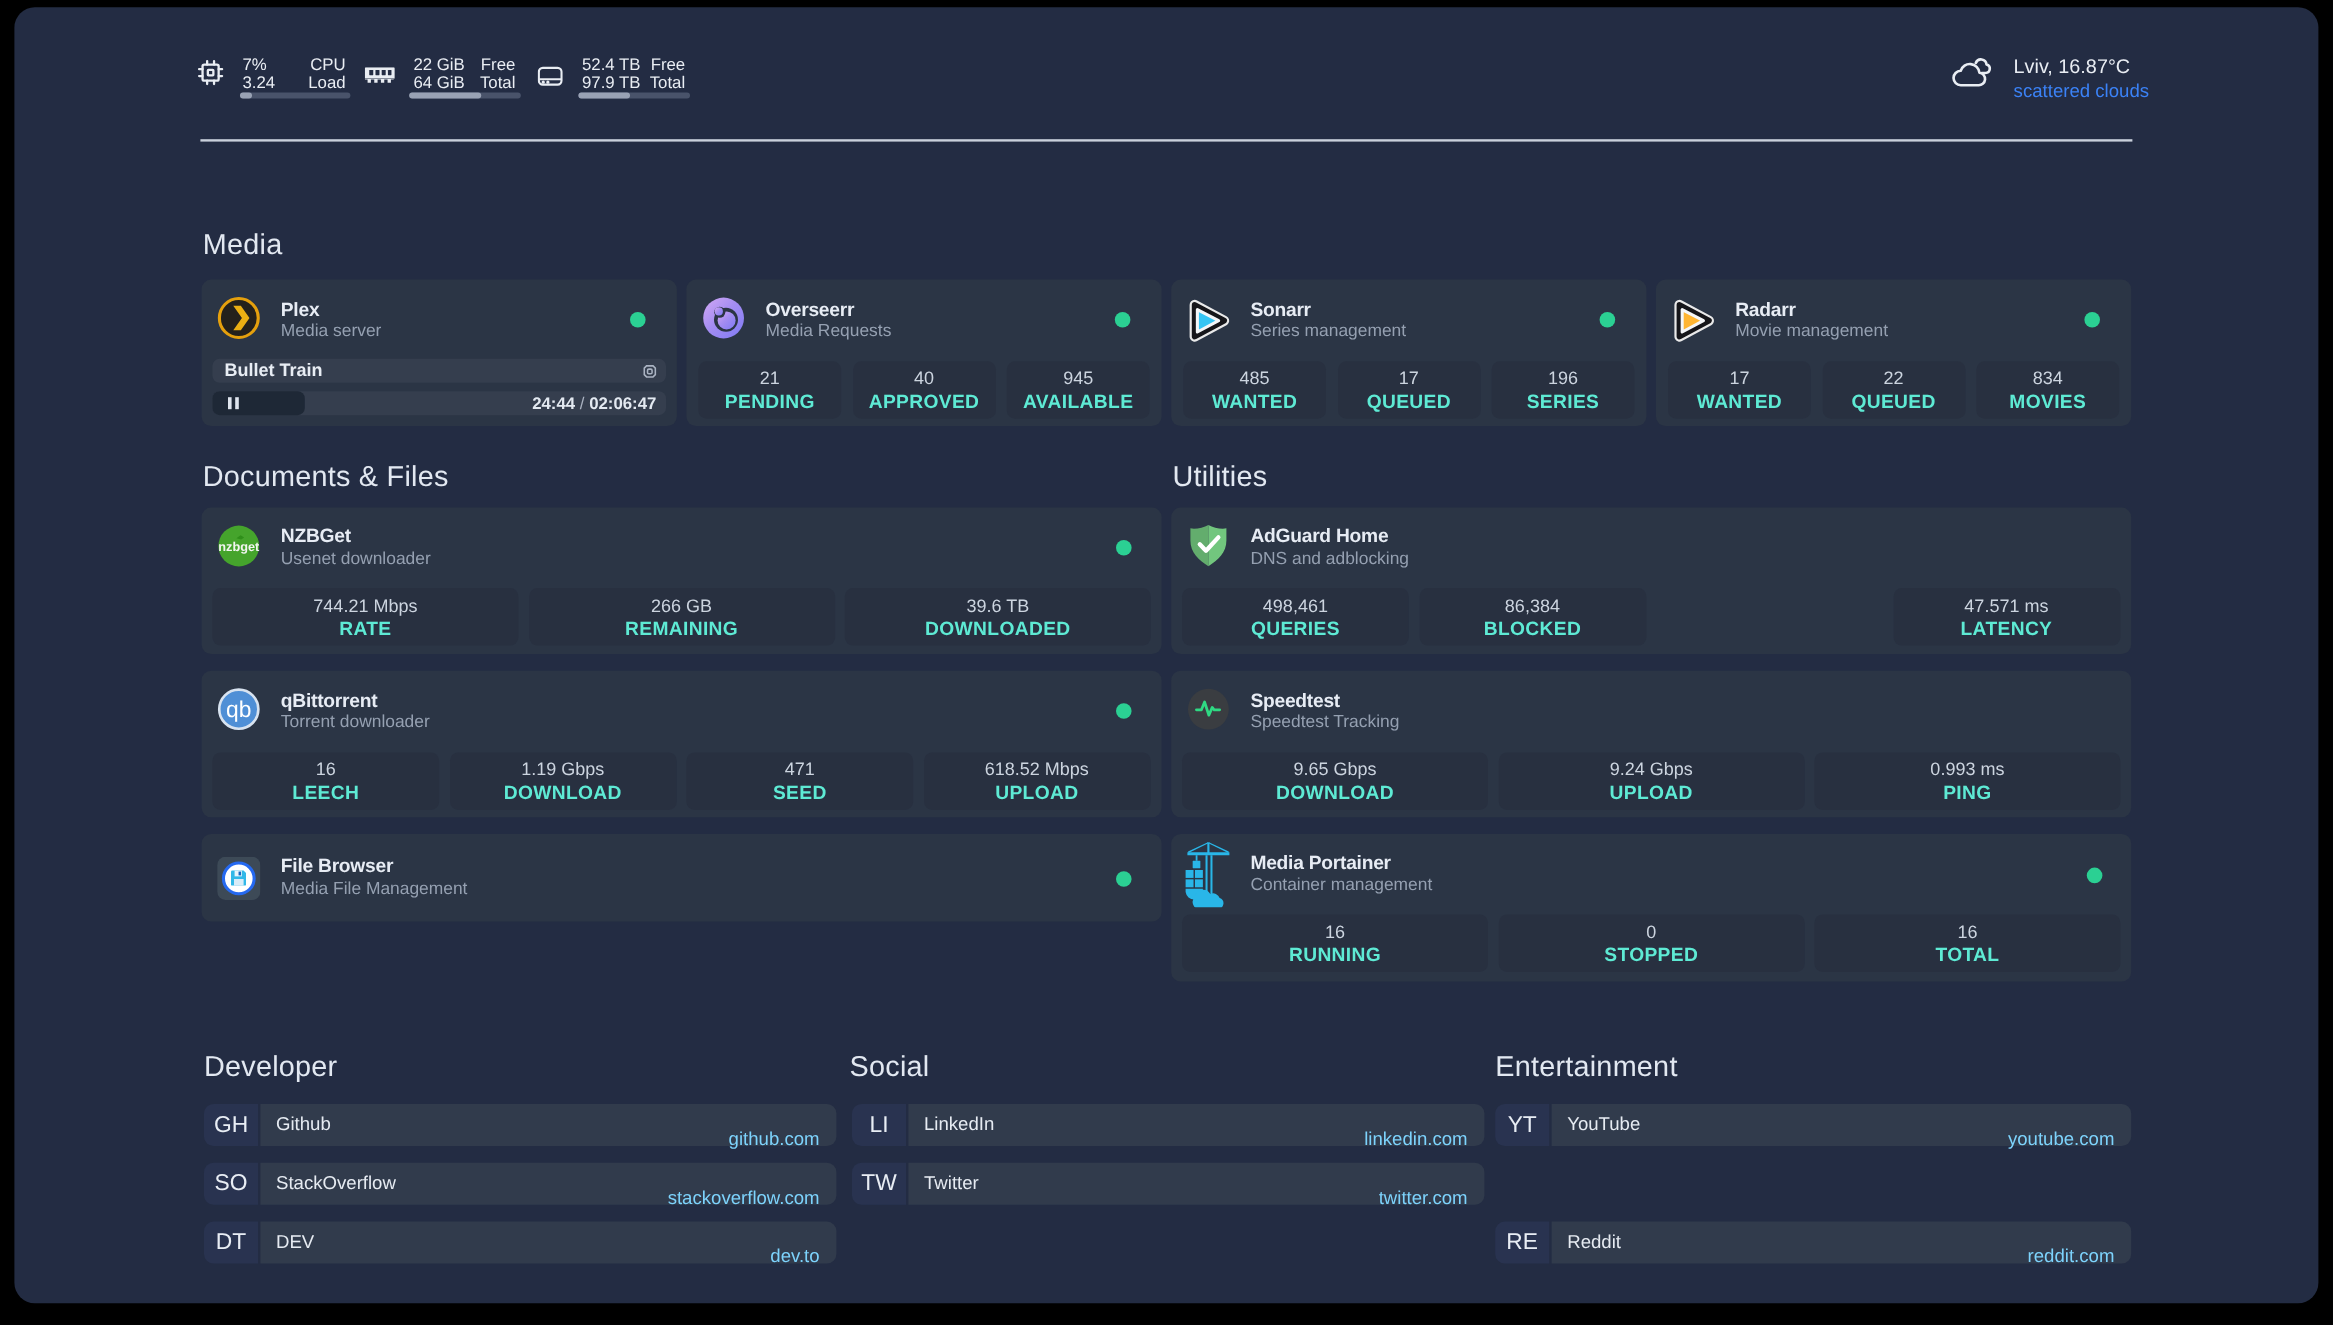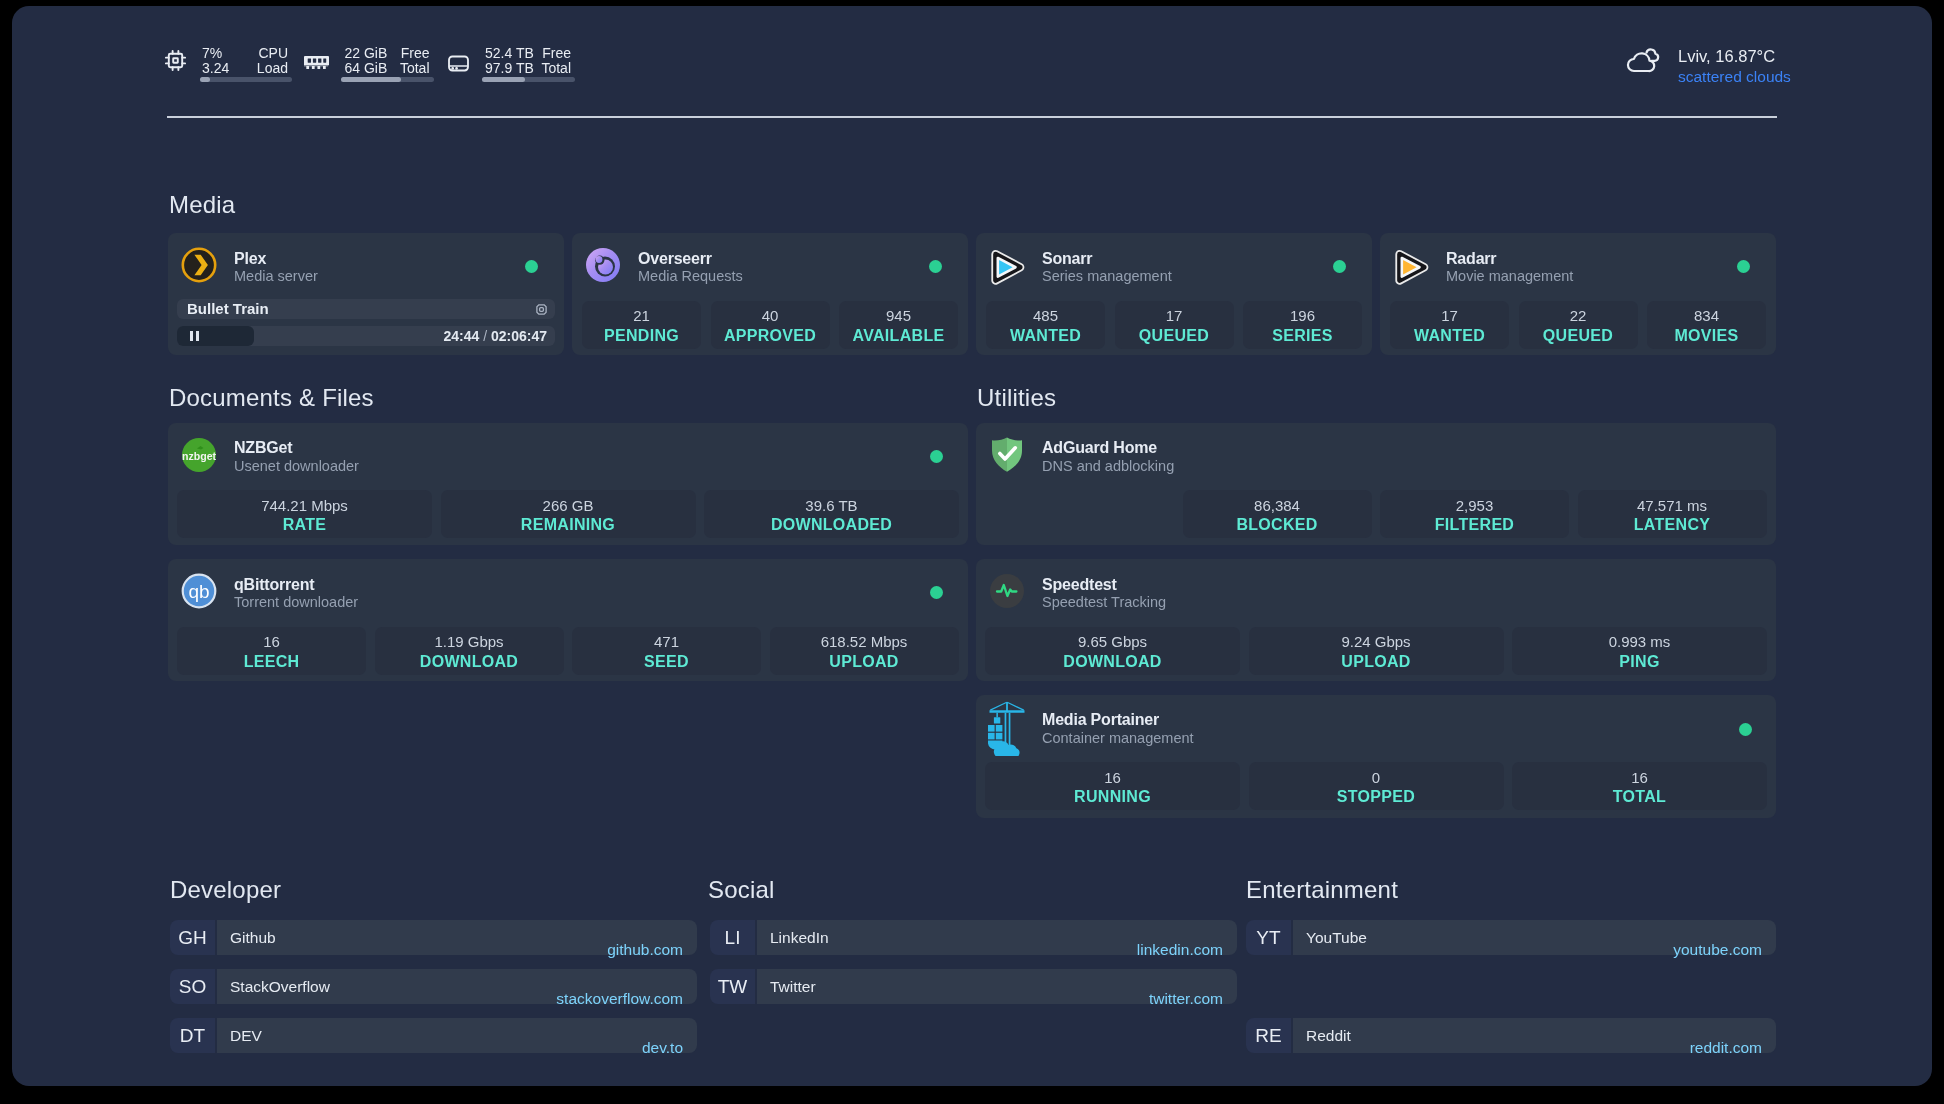--- a/index.html
+++ b/index.html
@@ -223,36 +223,49 @@
     <div class="stat" style="left:404px;width:189px">
         <div class="sv">471</div>
         <div class="sl">SEED</div>
       </div>
     <div class="stat" style="left:601.5px;width:189px">
         <div class="sv">618.52 Mbps</div>
         <div class="sl">UPLOAD</div>
       </div>
   </div>
 
+  <div class="card" style="left:156px;top:688.5px;width:800px;height:73.5px">
+    <svg class="logo" style="top:19px" viewBox="0 0 36 36">
+      <rect x="0" y="0" width="36" height="36" rx="7" fill="#3d4a57"></rect>
+      <circle cx="18" cy="18" r="12.8" fill="#ffffff" stroke="#2569f0" stroke-width="2.6"></circle>
+      <path d="M12.5 11.5 h9.5 l2 2 v9.5 a1 1 0 0 1 -1 1 h-10.5 a1 1 0 0 1 -1 -1 v-10.5 a1 1 0 0 1 1 -1 z" fill="#31b8e8"></path>
+      <rect x="14.5" y="11.5" width="6" height="4.8" fill="#e8f4fb"></rect>
+      <rect x="17.8" y="12.3" width="2" height="3.2" fill="#1565c0"></rect>
+      <rect x="14" y="18.5" width="8" height="5.5" fill="#d9ecf8"></rect>
+    </svg>
+    <div class="ctitle" style="top:19px">File Browser</div>
+    <div class="cdesc" style="top:39.5px">Media File Management</div>
+    <span class="dot" style="left:761.5px;top:31px"></span>
+  </div>
 
   <div class="card" style="left:964px;top:416.5px;width:800px;height:122px">
     <svg class="logo" viewBox="0 0 36 36">
       <path d="M18 0.5 C13.8 2.8 7.6 4.1 3 3.3 V13.5 C3 23.5 9.8 30 18 34.8 Z" fill="#63ad6d"></path>
       <path d="M18 0.5 C22.2 2.8 28.4 4.1 33 3.3 V13.5 C33 23.5 26.2 30 18 34.8 Z" fill="#72c67e"></path>
       <path d="M10.8 16.5 L16 22 L26.3 10.8" fill="none" stroke="#ffffff" stroke-width="3.6" stroke-linecap="round" stroke-linejoin="round"></path>
     </svg>
     <div class="ctitle">AdGuard Home</div>
     <div class="cdesc">DNS and adblocking</div>
+    <div class="stat" style="left:9px;width:189px">
+        <div class="sv">498,461</div>
+        <div class="sl">QUERIES</div>
+      </div>
     <div class="stat" style="left:206.5px;width:189px">
         <div class="sv">86,384</div>
         <div class="sl">BLOCKED</div>
-      </div>
-    <div class="stat" style="left:404px;width:189px">
-        <div class="sv">2,953</div>
-        <div class="sl">FILTERED</div>
       </div>
     <div class="stat" style="left:601.5px;width:189px">
         <div class="sv">47.571 ms</div>
         <div class="sl">LATENCY</div>
       </div>
   </div>
 
   <div class="card" style="left:964px;top:553px;width:800px;height:122px">
     <svg class="logo" viewBox="0 0 36 36">
       <circle cx="18" cy="18" r="17" fill="#3a3d41"></circle>

